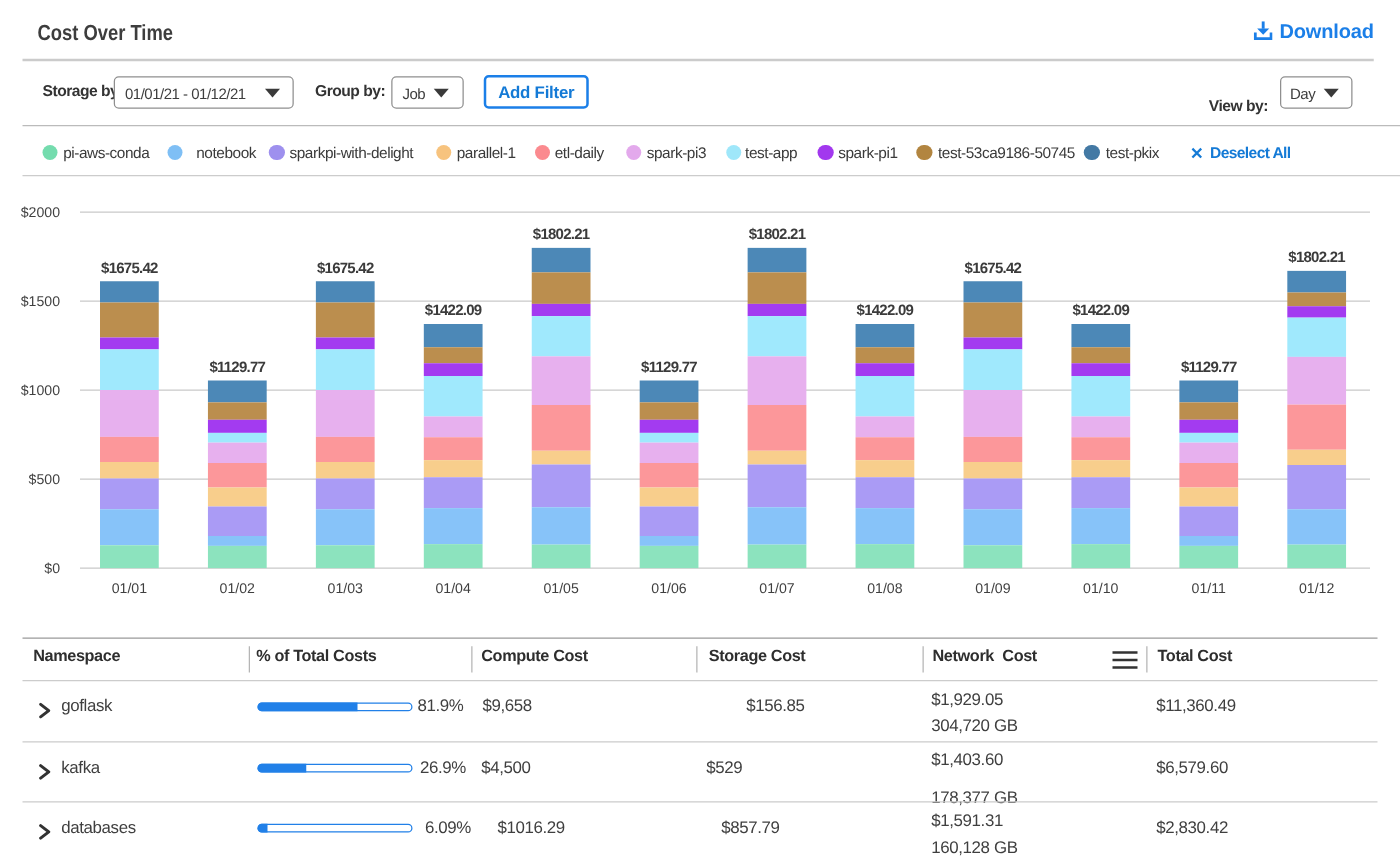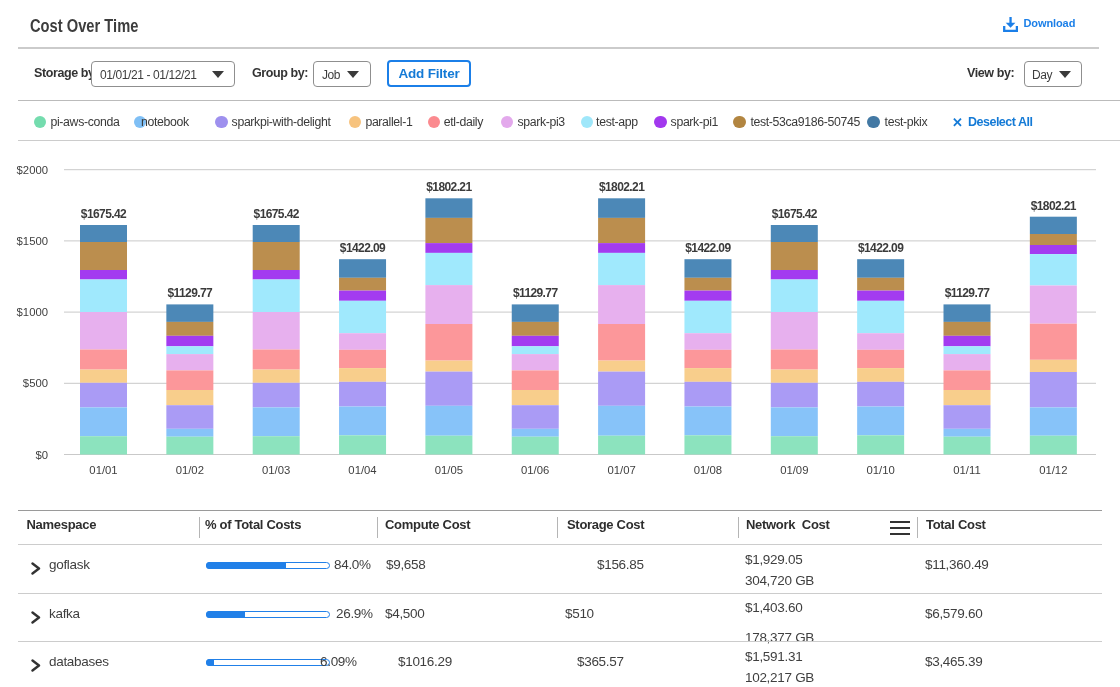--- a/index.html
+++ b/index.html
@@ -1,19 +1,19 @@
 <!DOCTYPE html>
 <html><head><meta charset="utf-8">
 <style>
 * { margin:0; padding:0; box-sizing:border-box; }
 html,body { width:1120px; height:687px; background:#fff; font-family:"Liberation Sans", sans-serif; position:relative; overflow:hidden; }
 .abs { position:absolute; }
 .title { position:absolute; left:30px; top:16px; font-size:17.5px; font-weight:bold; color:#3d3d3d; transform:scaleX(0.84); transform-origin:0 0; white-space:nowrap; }
 .titleline { position:absolute; left:18px; top:46.5px; width:1081px; height:2px; background:#cbcbcb; }
-.dl { position:absolute; left:1023.5px; top:17px; font-size:11px; font-weight:bold; letter-spacing:-0.1px; color:#1b7fe8; }
+.dl { position:absolute; left:1023.5px; top:17px; font-size:16px; font-weight:bold; letter-spacing:-0.1px; color:#1b7fe8; }
 .filterline { position:absolute; left:18px; top:100px; width:1102px; height:1px; background:#bbb; }
 .blabel { position:absolute; font-size:12.5px; font-weight:bold; letter-spacing:-0.4px; color:#333; }
 .selbox { position:absolute; border:1px solid #8f8f8f; border-radius:4px; background:#fff; height:26px; top:61px; }
 .seltxt { position:absolute; font-size:12px; letter-spacing:-0.4px; color:#3d3d3d; }
 .caret { position:absolute; width:0; height:0; border-left:6px solid transparent; border-right:6px solid transparent; border-top:7px solid #3a3a3a; }
 .addbtn { position:absolute; left:387px; top:60px; width:84px; height:27px; border:2px solid #1b7fe8; border-radius:4px; background:#fff; color:#147ad6; font-size:13.5px; font-weight:bold; letter-spacing:-0.2px; text-align:center; line-height:23px; }
 .legendline { position:absolute; left:18px; top:139.5px; width:1102px; height:1px; background:#ccc; }
 .ldot { position:absolute; top:115.9px; width:12.6px; height:12.6px; border-radius:50%; }
 .ltxt { position:absolute; top:115.2px; font-size:12.3px; letter-spacing:-0.35px; color:#3a3a3a; }
 .ldesel { position:absolute; top:114.5px; font-size:13px; font-weight:bold; color:#147ad6; }
@@ -41,30 +41,30 @@
 
 <span class="blabel" style="left:34px;top:66px">Storage by:</span>
 <div class="selbox" style="left:90.5px;width:144.5px"></div>
 <span class="seltxt" style="left:100px;top:68px">01/01/21 - 01/12/21</span>
 <span class="caret" style="left:212px;top:71px"></span>
 <span class="blabel" style="left:252px;top:66px">Group by:</span>
 <div class="selbox" style="left:312.5px;width:58px"></div>
 <span class="seltxt" style="left:322px;top:68px">Job</span>
 <span class="caret" style="left:347px;top:71px"></span>
 <div class="addbtn">Add Filter</div>
-<span class="blabel" style="left:967px;top:66px">View by:</span>
+<span class="blabel" style="left:967px;top:78px">View by:</span>
 <div class="selbox" style="left:1024px;width:58px"></div>
 <span class="seltxt" style="left:1032px;top:68px">Day</span>
 <span class="caret" style="left:1059px;top:71px"></span>
 <div class="filterline"></div>
 
 <span class="ldot" style="left:33.7px;background:#74DCAE"></span>
 <span class="ltxt" style="left:50.5px">pi-aws-conda</span>
 <span class="ldot" style="left:133.7px;background:#7FBFF5"></span>
-<span class="ltxt" style="left:141px">notebook</span>
+<span class="ltxt" style="left:157px">notebook</span>
 <span class="ldot" style="left:215.3px;background:#9E90EE"></span>
 <span class="ltxt" style="left:231.6px">sparkpi-with-delight</span>
 <span class="ldot" style="left:348.7px;background:#F7C37E"></span>
 <span class="ltxt" style="left:365.4px">parallel-1</span>
 <span class="ldot" style="left:427.7px;background:#FB8A8F"></span>
 <span class="ltxt" style="left:443.8px">etl-daily</span>
 <span class="ldot" style="left:500.9px;background:#E3A9EC"></span>
 <span class="ltxt" style="left:517.4px">spark-pi3</span>
 <span class="ldot" style="left:580.7px;background:#9FE7FA"></span>
 <span class="ltxt" style="left:596.1px">test-app</span>
@@ -250,43 +250,43 @@
 <div class="hamb" style="top:520.5px"></div>
 <div class="hamb" style="top:526.5px"></div>
 <div class="hamb" style="top:532.5px"></div>
 <div class="theadline"></div>
 <svg class="abs" style="left:29.5px;top:562.0500000000001px" width="12" height="13" viewBox="0 0 12 13">
     <path d="M2.5 1.5 L9 6.5 L2.5 11.5" fill="none" stroke="#333" stroke-width="2.4" stroke-linecap="round" stroke-linejoin="round"></path>
   </svg>
 <span class="cell" style="left:49px;top:557.0px">goflask</span>
 <span class="pill" style="top:561.95px"></span>
 <span class="pillfill" style="top:561.95px;width:80.5px"></span>
-<span class="cell" style="left:334px;top:557.0px">84.0%</span>
+<span class="cell" style="left:334px;top:557.0px">81.9%</span>
 <span class="cell" style="left:386px;top:557.0px">$9,658</span>
 <span class="cell" style="left:597px;top:557.0px">$156.85</span>
 <span class="cell" style="left:745px;top:551.5px">$1,929.05</span>
 <span class="cell" style="left:745px;top:572.5px">304,720 GB</span>
 <span class="cell" style="left:925px;top:557.0px">$11,360.49</span>
 <div class="rowline" style="top:592.7px"></div>
 <svg class="abs" style="left:29.5px;top:610.7500000000001px" width="12" height="13" viewBox="0 0 12 13">
     <path d="M2.5 1.5 L9 6.5 L2.5 11.5" fill="none" stroke="#333" stroke-width="2.4" stroke-linecap="round" stroke-linejoin="round"></path>
   </svg>
 <span class="cell" style="left:49px;top:605.7px">kafka</span>
 <span class="pill" style="top:610.6500000000001px"></span>
 <span class="pillfill" style="top:610.6500000000001px;width:39.5px"></span>
 <span class="cell" style="left:336px;top:605.7px">26.9%</span>
 <span class="cell" style="left:385px;top:605.7px">$4,500</span>
-<span class="cell" style="left:565px;top:605.7px">$510</span>
+<span class="cell" style="left:565px;top:605.7px">$529</span>
 <span class="cell" style="left:745px;top:600.2px">$1,403.60</span>
 <span class="cell" style="left:745px;top:630px">178,377 GB</span>
 <span class="cell" style="left:925px;top:605.7px">$6,579.60</span>
 <div class="rowline" style="top:641.4px"></div>
 <svg class="abs" style="left:29.5px;top:659.45px" width="12" height="13" viewBox="0 0 12 13">
     <path d="M2.5 1.5 L9 6.5 L2.5 11.5" fill="none" stroke="#333" stroke-width="2.4" stroke-linecap="round" stroke-linejoin="round"></path>
   </svg>
 <span class="cell" style="left:49px;top:654.4px">databases</span>
 <span class="pill" style="top:659.35px"></span>
 <span class="pillfill" style="top:659.35px;width:8.5px"></span>
-<span class="cell" style="left:320px;top:654.4px">6.09%</span>
+<span class="cell" style="left:340px;top:654.4px">6.09%</span>
 <span class="cell" style="left:398px;top:654.4px">$1016.29</span>
-<span class="cell" style="left:577px;top:654.4px">$365.57</span>
+<span class="cell" style="left:577px;top:654.4px">$857.79</span>
 <span class="cell" style="left:745px;top:648.9px">$1,591.31</span>
-<span class="cell" style="left:745px;top:669.9px">102,217 GB</span>
-<span class="cell" style="left:925px;top:654.4px">$3,465.39</span>
+<span class="cell" style="left:745px;top:669.9px">160,128 GB</span>
+<span class="cell" style="left:925px;top:654.4px">$2,830.42</span>
 </body></html>

